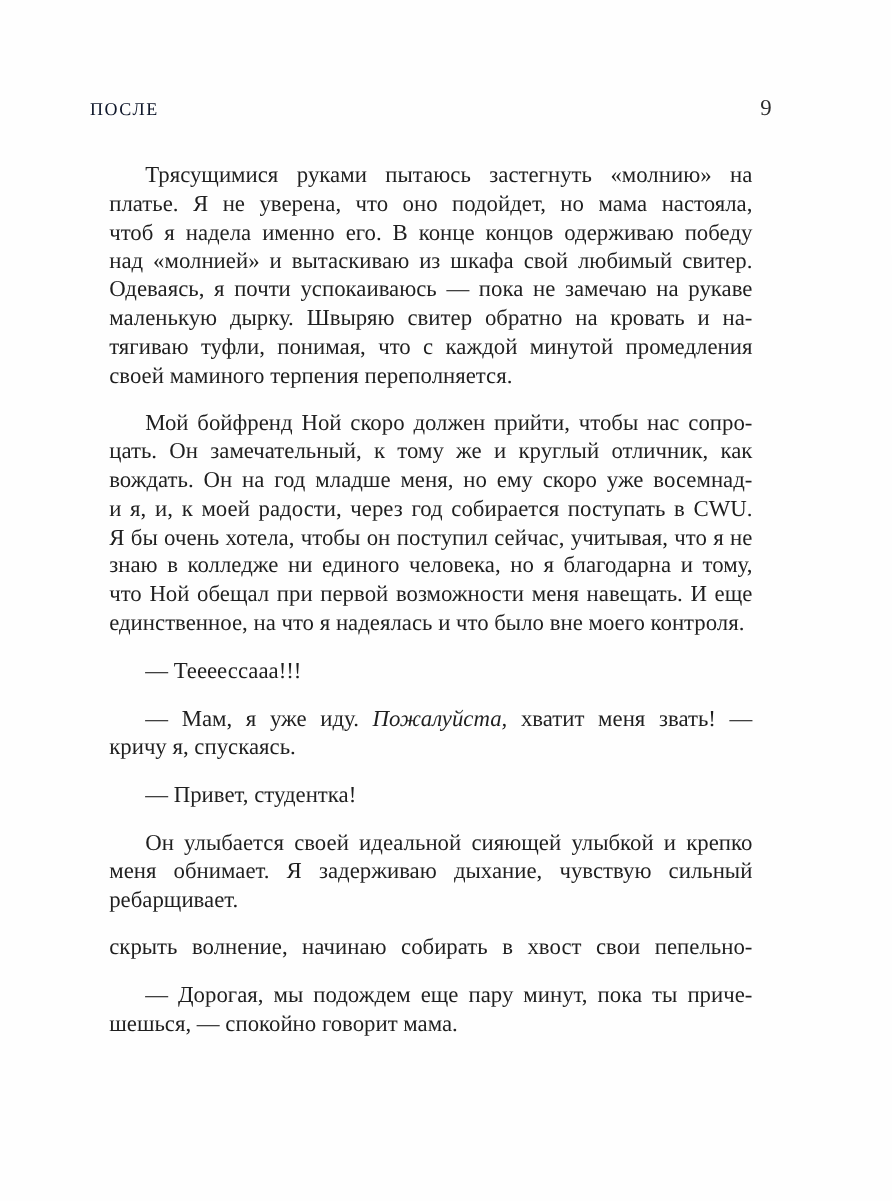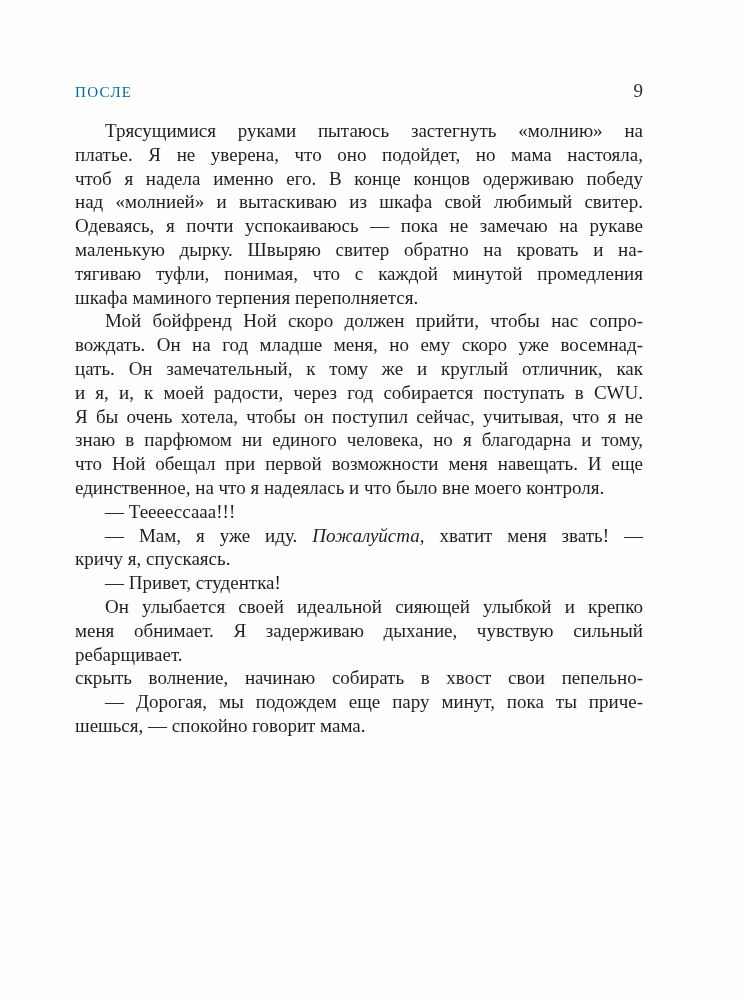--- a/index.html
+++ b/index.html
@@ -17,36 +17,36 @@
     left: 75px;
     top: 80px;
     width: 568px;
     display: flex;
     justify-content: space-between;
     align-items: baseline;
   }
   .running-title {
     font-size: 15px;
     letter-spacing: 1.3px;
-    color: #0369a1;
+    color: #0f172a;
   }
   .page-number {
     font-size: 19px;
     color: #2d2d2d;
   }
   .body-text {
     position: absolute;
     left: 75px;
     top: 119px;
     width: 568px;
     font-size: 19px;
     line-height: 23.8px;
     color: #1f1f1f;
   }
-  .para { margin: 0; padding: 0; }
+  .para { margin: 16px; padding: 0; }
   .line {
     display: block;
     text-align: justify;
     text-align-last: justify;
     white-space: nowrap;
   }
   .line.last {
     text-align: left;
     text-align-last: left;
   }
@@ -63,29 +63,29 @@
   </div>
   <div class="body-text" id="body-text">
       <p class="para">
         <span class="line first"><span>Трясущимися руками пытаюсь застегнуть «молнию» на</span></span>
         <span class="line"><span>платье. Я не уверена, что оно подойдет, но мама настояла,</span></span>
         <span class="line"><span>чтоб я надела именно его. В конце концов одерживаю победу</span></span>
         <span class="line"><span>над «молнией» и вытаскиваю из шкафа свой любимый свитер.</span></span>
         <span class="line"><span>Одеваясь, я почти успокаиваюсь — пока не замечаю на рукаве</span></span>
         <span class="line"><span>маленькую дырку. Швыряю свитер обратно на кровать и на-</span></span>
         <span class="line"><span>тягиваю туфли, понимая, что с каждой минутой промедления</span></span>
-        <span class="line last"><span>шкафа маминого терпения переполняется.</span></span>
+        <span class="line last"><span>своей маминого терпения переполняется.</span></span>
       </p>
       <p class="para">
         <span class="line first"><span>Мой бойфренд Ной скоро должен прийти, чтобы нас сопро-</span></span>
+        <span class="line"><span>цать. Он замечательный, к тому же и круглый отличник, как</span></span>
         <span class="line"><span>вождать. Он на год младше меня, но ему скоро уже восемнад-</span></span>
-        <span class="line"><span>цать. Он замечательный, к тому же и круглый отличник, как</span></span>
         <span class="line"><span>и я, и, к моей радости, через год собирается поступать в CWU.</span></span>
         <span class="line"><span>Я бы очень хотела, чтобы он поступил сейчас, учитывая, что я не</span></span>
-        <span class="line"><span>знаю в парфюмом ни единого человека, но я благодарна и тому,</span></span>
+        <span class="line"><span>знаю в колледже ни единого человека, но я благодарна и тому,</span></span>
         <span class="line"><span>что Ной обещал при первой возможности меня навещать. И еще</span></span>
         <span class="line last"><span>единственное, на что я надеялась и что было вне моего контроля.</span></span>
       </p>
       <p class="para">
         <span class="line first last"><span>— Теееессааа!!!</span></span>
       </p>
       <p class="para">
         <span class="line first"><span>— Мам, я уже иду. </span><em>Пожалуйста,</em><span> хватит меня звать! —</span></span>
         <span class="line last"><span>кричу я, спускаясь.</span></span>
       </p>

